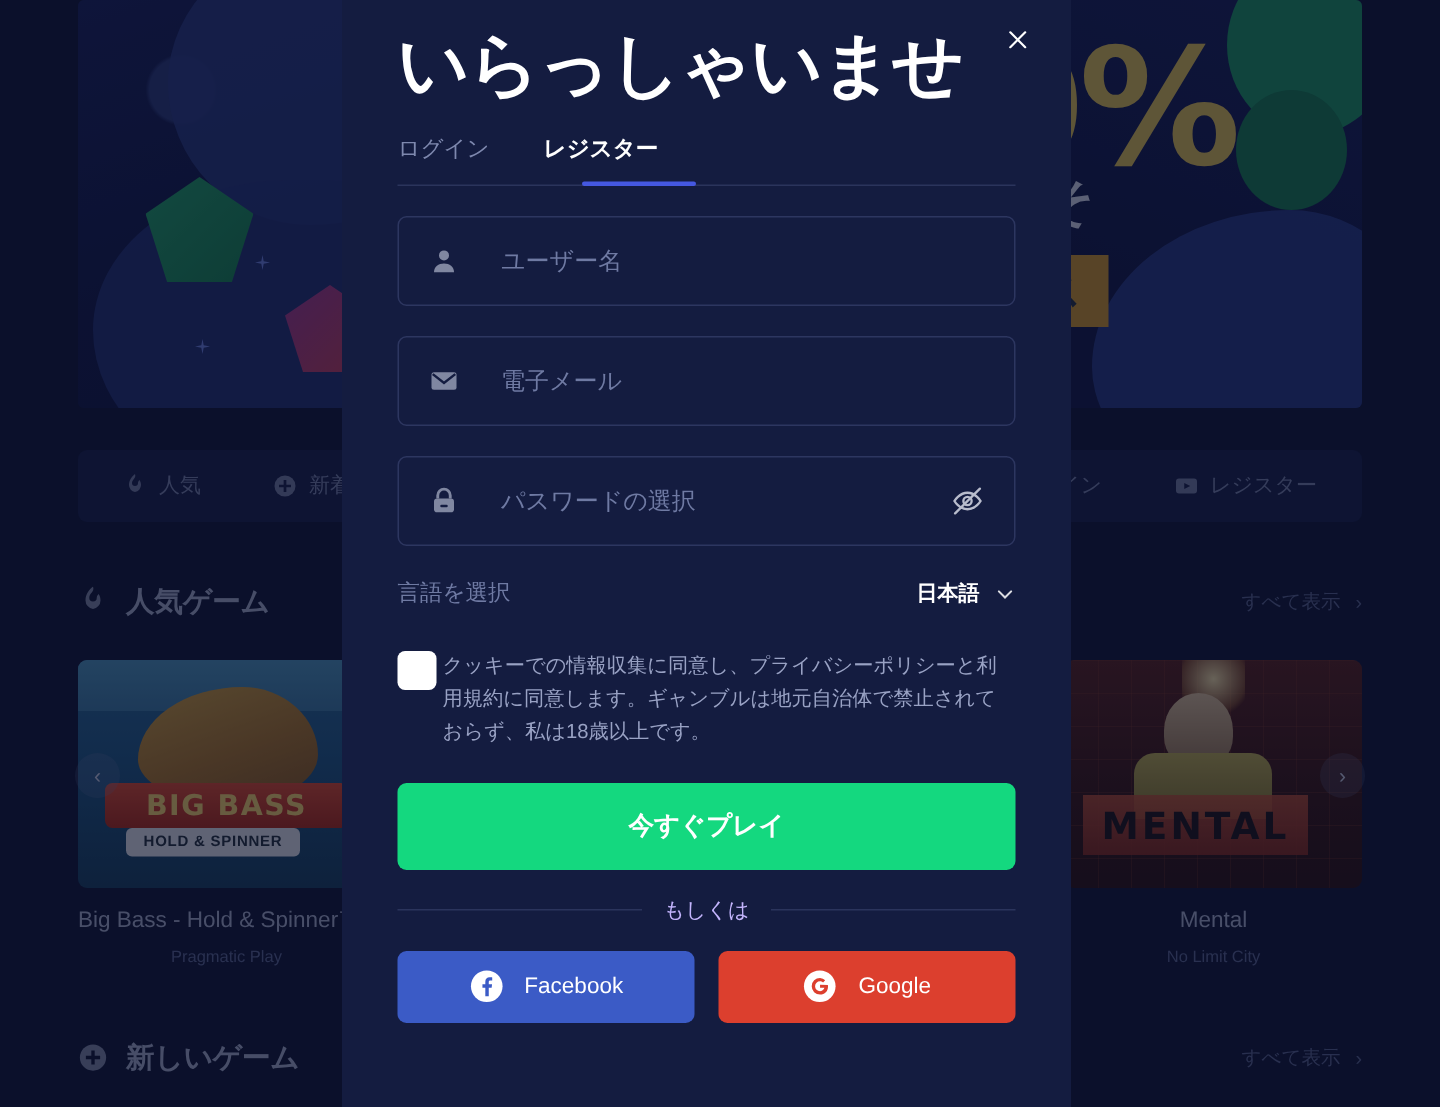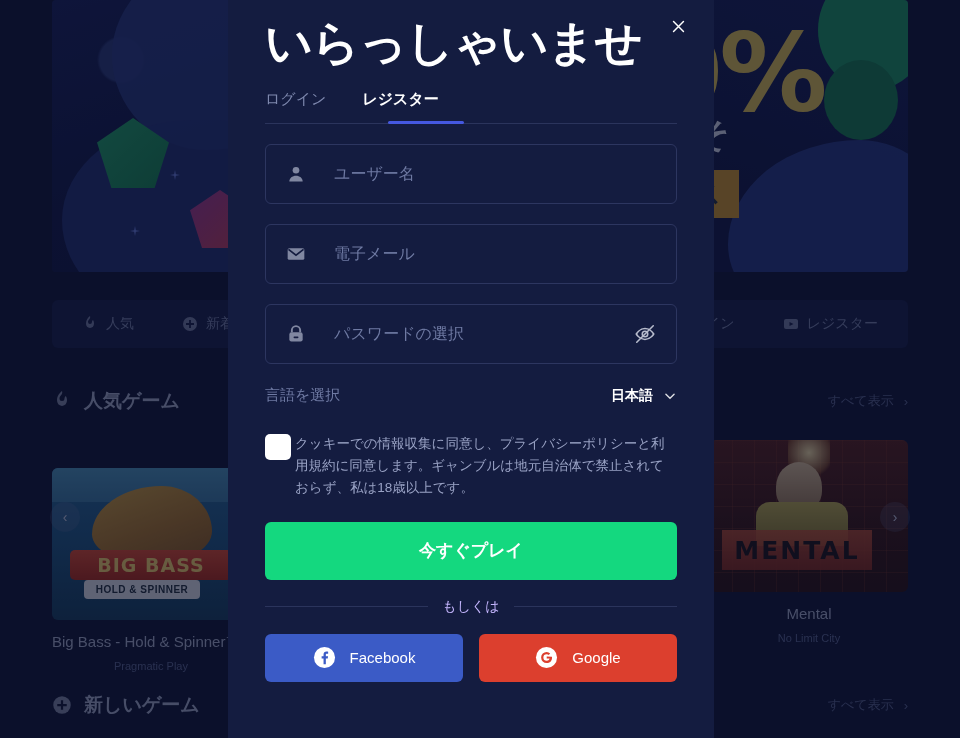--- a/index.html
+++ b/index.html
@@ -130,21 +130,20 @@
     color:#5b6590; font-size:13px; }
 
   
   .game-row { position:absolute; top:440px; left:52px; right:52px; height:230px; }
   .game-card { position:absolute; width:198px; }
   .gc-left { left: 0; }
   .gc-right { right: 0; }
   .thumb { width:198px; height:152px; border-radius:6px; overflow:hidden; position:relative; }
   .thumb-bass {
     background: linear-gradient(180deg,#2b6f9e 0%,#1e5a86 45%,#15405f 100%);
-    margin-top: 28px;
   }
   .bass-sky { position:absolute; left:0; top:0; width:100%; height:34px;
     background: linear-gradient(180deg,#4e9ac0,#3d7fa8); }
   .bass-fish { position:absolute; left:40px; top:18px; width:120px; height:78px;
     background: linear-gradient(160deg,#d9a83e 0%,#b37a26 55%,#8c5a1c 100%);
     border-radius: 58% 42% 50% 50% / 62% 58% 42% 38%; }
   .bass-logo { position:absolute; left:18px; top:82px; width:162px; height:30px;
     background: linear-gradient(180deg,#e64b2a,#b62a13);
     border-radius:5px; color:#ffd96b; font-size:19px; font-weight:800;
     display:flex; align-items:center; justify-content:center; letter-spacing:1px;

